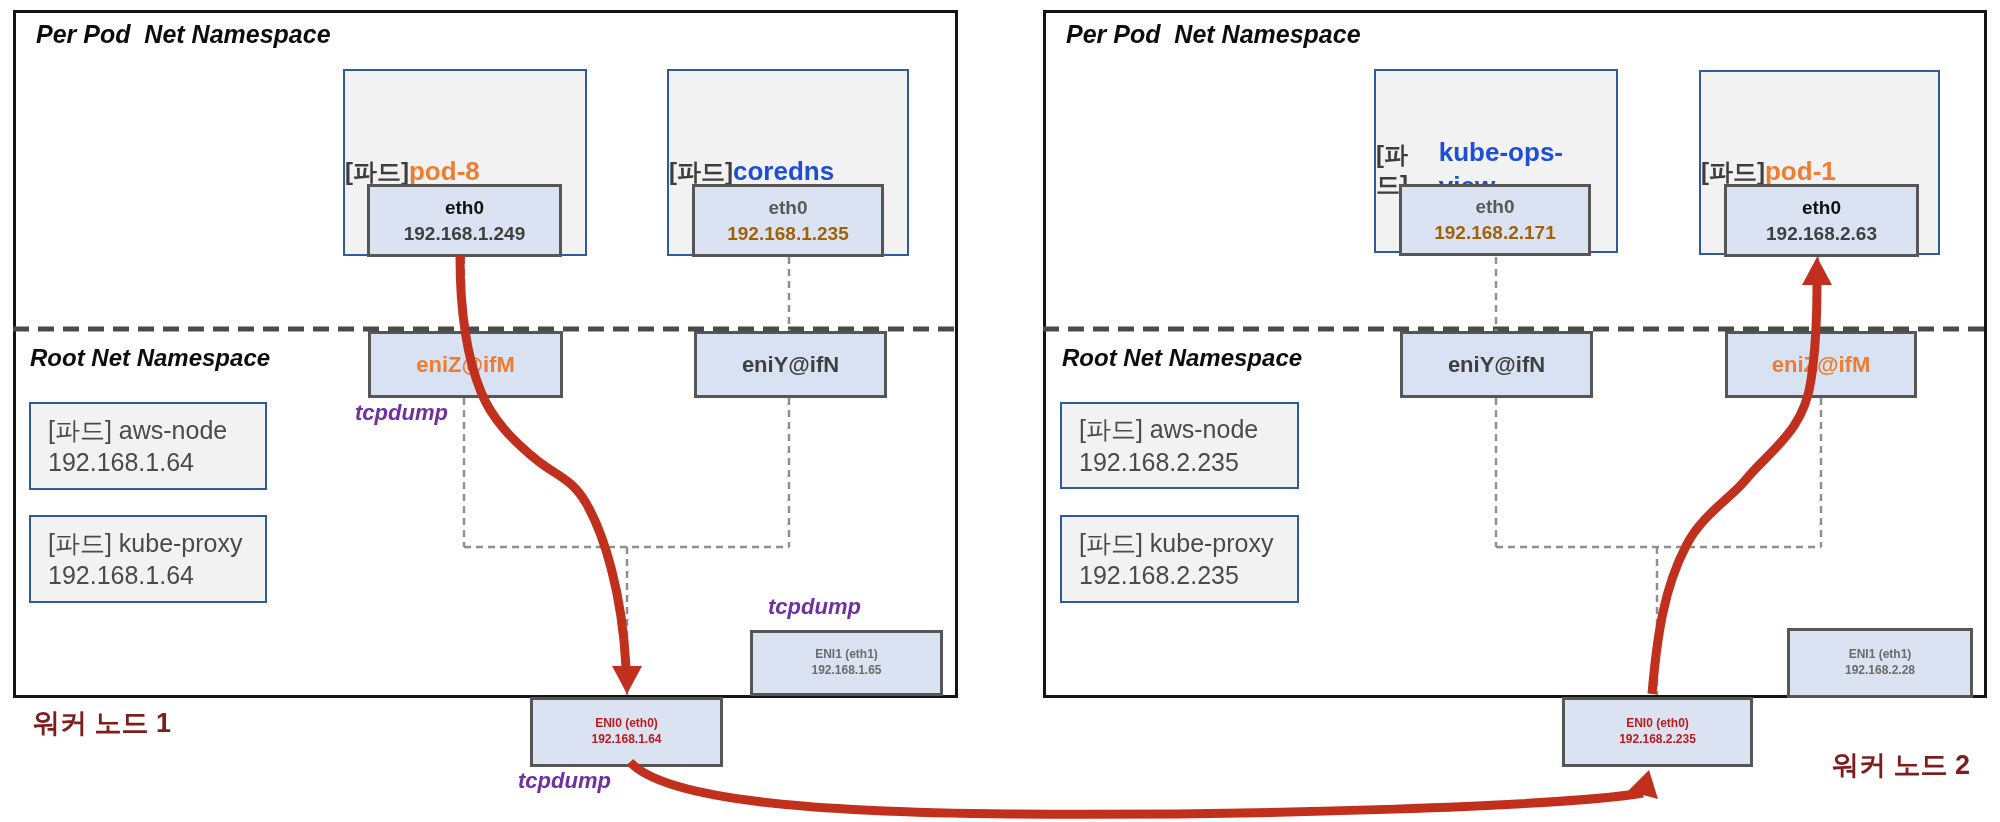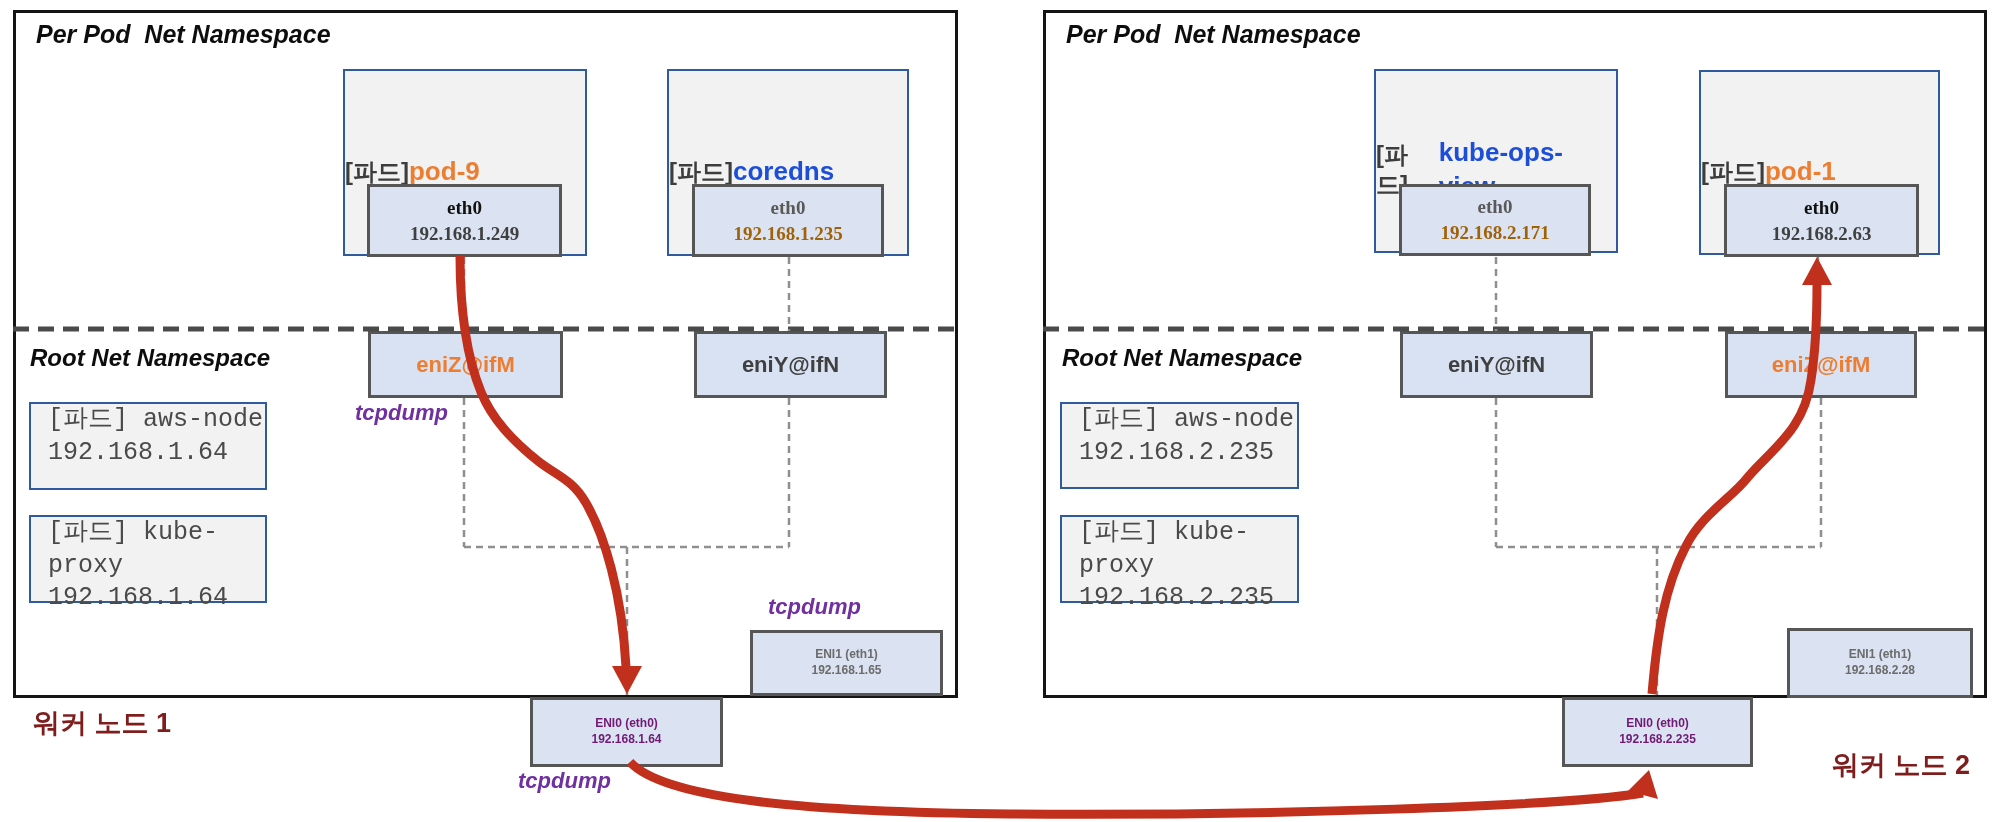--- a/index.html
+++ b/index.html
@@ -9,53 +9,53 @@
   .ns-title{position:absolute;font-weight:bold;font-style:italic;color:#0d0d0d;white-space:pre;
             text-underline-offset:5px;text-decoration-thickness:2.5px;}
   .perpod{font-size:25px;}
   .rootns{font-size:24px;}
   .pod-box{position:absolute;background:#f2f2f2;border:2.5px solid #2f5b9e;box-sizing:border-box;
            display:flex;flex-direction:row;align-items:center;padding-top:18px;z-index:2;}
   .pod-tag{font-size:24px;font-weight:bold;color:#3d3d3d;line-height:1.25;}
   .pod-name{font-size:26px;font-weight:bold;color:#1d4ed8;line-height:1.3;}
   .pod-name.hl{color:#ed7d31;}
   .chip{position:absolute;background:#dbe3f2;border:3.5px solid #565656;box-sizing:border-box;
-        display:flex;flex-direction:column;align-items:center;justify-content:center;z-index:3;font-family:Liberation Serif, serif;}
+        display:flex;flex-direction:column;align-items:center;justify-content:center;z-index:3;}
   .chip .l1{font-size:19px;font-weight:600;color:#595959;line-height:1.35;}
   .chip .l2{font-size:19px;font-weight:600;color:#a16207;line-height:1.35;}
   .chip.hl .l1{color:#111;font-weight:bold;}
   .chip.hl .l2{color:#404040;}
   .eni-chip{position:absolute;background:#d9e2f3;border:3px solid #565656;box-sizing:border-box;
             display:flex;align-items:center;justify-content:center;z-index:3;}
   .eni-chip span{font-size:22px;font-weight:600;color:#404040;}
   .eni-chip.hl span{color:#ed7d31;}
   .hw-chip{position:absolute;background:#dbe3f2;border:3px solid #565656;box-sizing:border-box;
            display:flex;flex-direction:column;align-items:center;justify-content:center;z-index:3;}
   .hw-chip .l1,.hw-chip .l2{font-size:12px;font-weight:600;color:#6b6b6b;line-height:1.3;}
-  .hw-chip.dark .l1,.hw-chip.dark .l2{color:#701a75;font-weight:bold;}
+  .hw-chip.dark .l1,.hw-chip.dark .l2{color:#b91c1c;font-weight:bold;}
   .daemon-box{position:absolute;background:#f2f2f2;border:2px solid #2f5b9e;box-sizing:border-box;
-              display:flex;flex-direction:column;justify-content:flex-start;padding-left:17px;z-index:2;
-              font-family:Liberation Mono, monospace;}
+              display:flex;flex-direction:column;justify-content:center;padding-left:17px;z-index:2;
+              font-family:Liberation Sans, sans-serif;}
   .daemon-box div{font-size:25px;color:#4a4a4a;line-height:1.3;}
   .tcpdump{position:absolute;font-size:22px;font-weight:bold;font-style:italic;color:#7030a0;z-index:6;margin-left:12px;}
   .worker-label{position:absolute;font-size:27px;font-weight:bold;color:#7f1d1d;z-index:2;}
   svg.overlay{position:absolute;left:0;top:0;z-index:5;pointer-events:none;}
 </style>
 </head>
 <body>
 
 <div class="stage">
 
   <div class="node" style="left:13px;top:10px;width:945px;height:688px;"></div>
   <div class="ns-title perpod" style="left:36px;top:20px;">Per Pod  Net Namespace</div>
   <div class="ns-title rootns" style="left:30px;top:344px;">Root Net Namespace</div>
 
   <div class="pod-box" style="left:343px;top:69px;width:244px;height:187px;">
     <div class="pod-tag">[파드]</div>
-    <div class="pod-name hl">pod-9</div>
+    <div class="pod-name hl">pod-8</div>
   </div>
   <div class="chip hl" style="left:367px;top:184px;width:195px;height:73px;">
     <div class="l1">eth0</div>
     <div class="l2">192.168.1.249</div>
   </div>
 
   <div class="pod-box" style="left:667px;top:69px;width:242px;height:187px;">
     <div class="pod-tag">[파드]</div>
     <div class="pod-name">coredns</div>
   </div>

